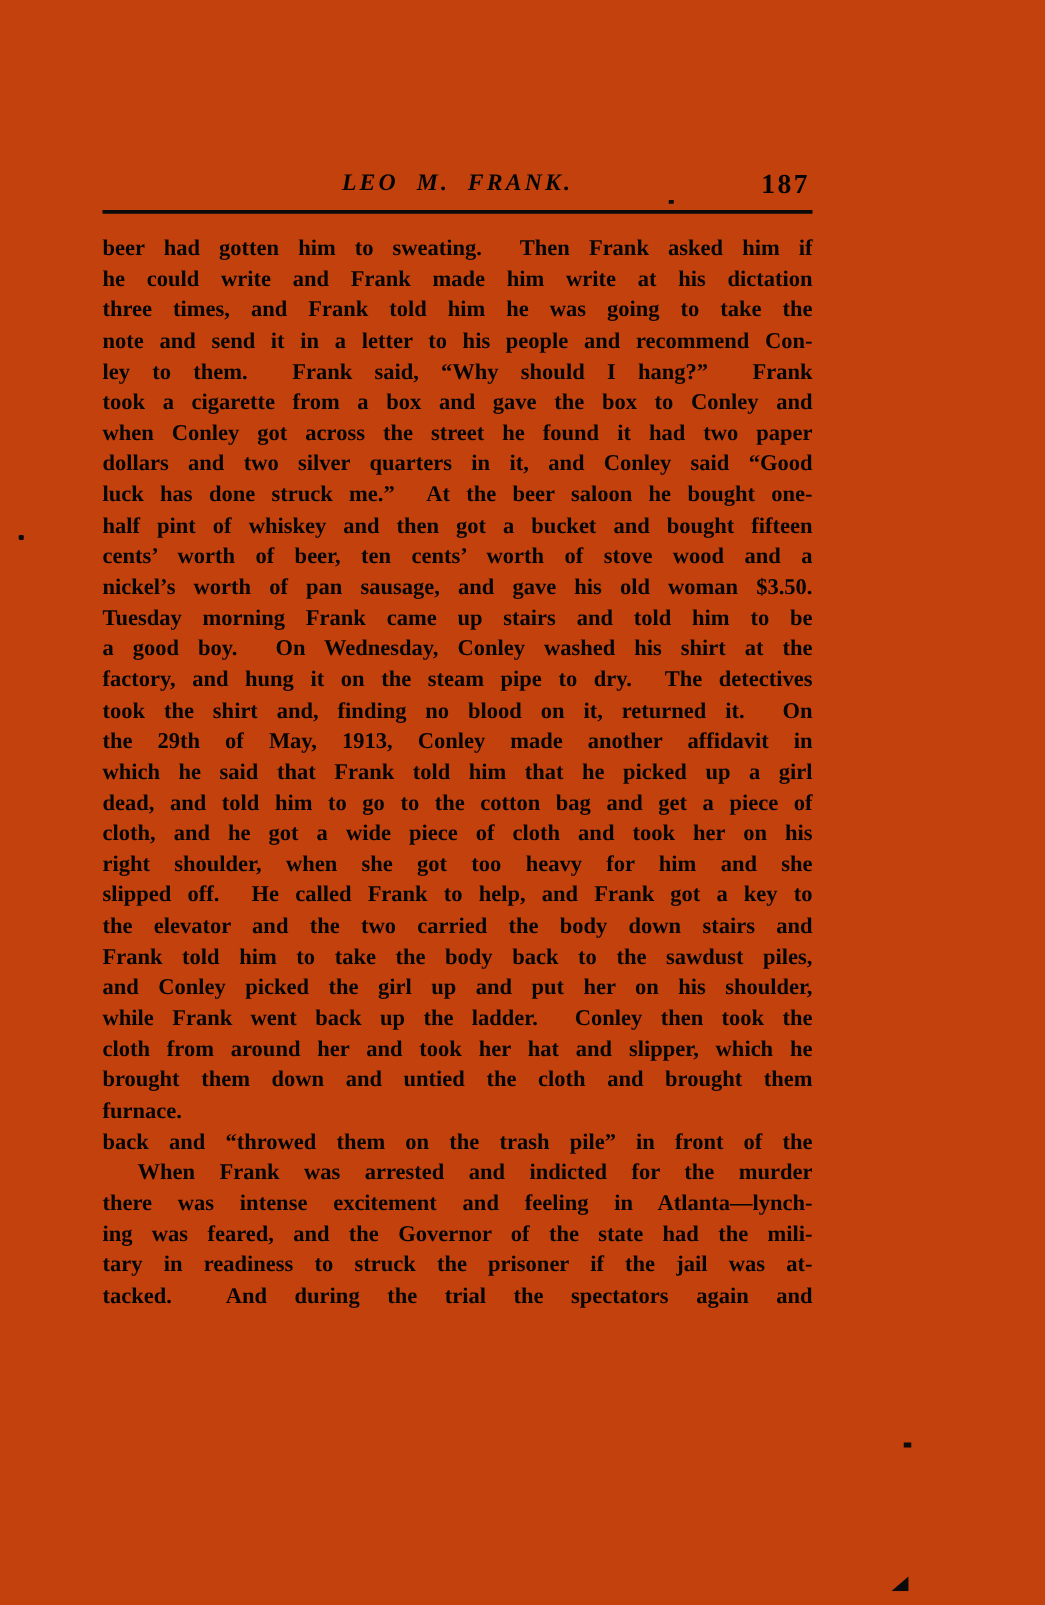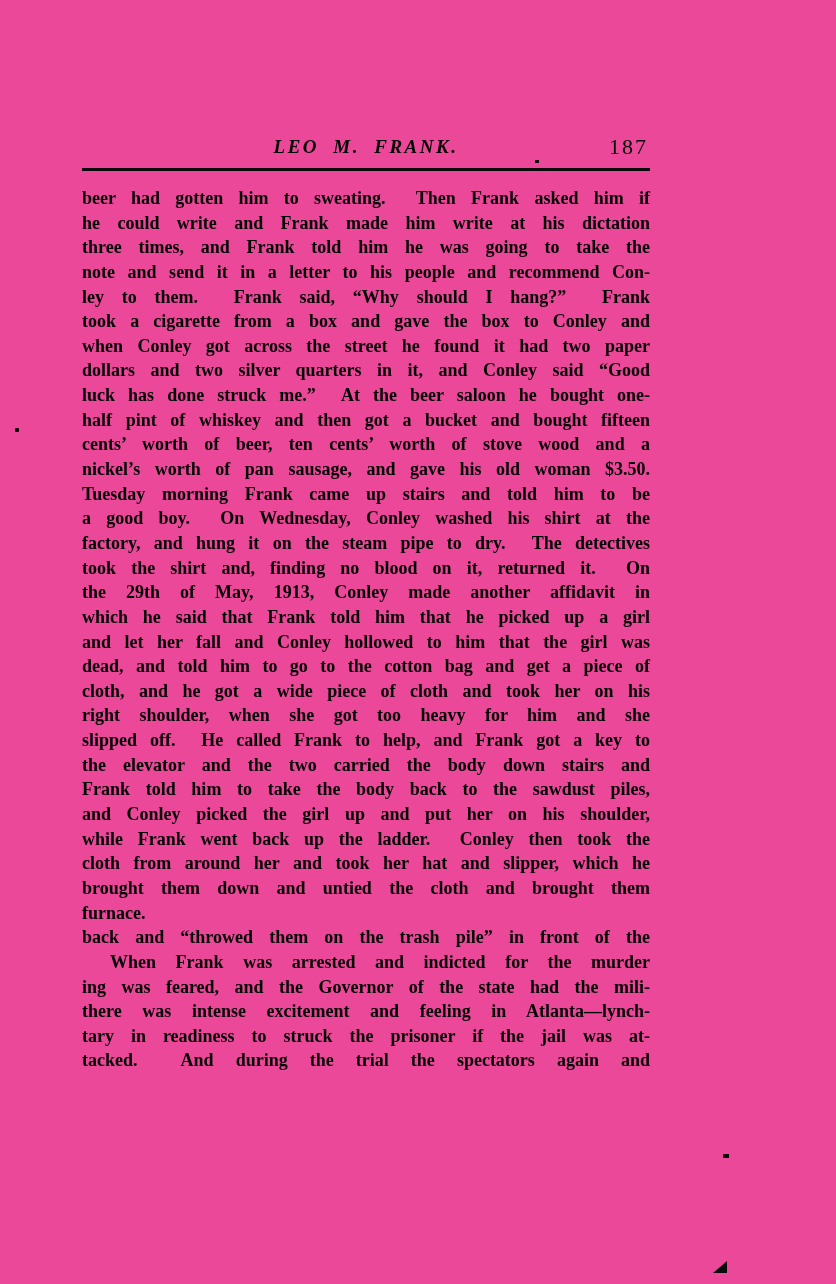--- a/index.html
+++ b/index.html
@@ -4,21 +4,21 @@
 <style>
   html, body {
     margin: 0;
     padding: 0;
     background: #ffffff;
   }
   .page {
     position: relative;
     width: 836px;
     height: 1284px;
-    background: #ec4899;
+    background: #c2410c;
     overflow: hidden;
     font-family: "Liberation Serif", serif;
     color: #050505;
   }
   
   .header {
     position: absolute;
     top: 136px;
     left: 82px;
     width: 568px;
@@ -34,21 +34,21 @@
     font-weight: 700;
     font-size: 19px;
     letter-spacing: 2.5px;
     word-spacing: 7px;
     white-space: nowrap;
   }
   .page-number {
     position: absolute;
     right: 2px;
     top: -2px;
-    font-weight: 400;
+    font-weight: 700;
     font-size: 22px;
     letter-spacing: 2px;
     margin-left: 16px;
   }
   .header-rule {
     position: absolute;
     top: 168px;
     left: 82px;
     width: 568px;
     height: 0;
@@ -115,36 +115,35 @@
       <div class="line">luck has done struck me.”  At the beer saloon he bought one-</div>
       <div class="line">half pint of whiskey and then got a bucket and bought fifteen</div>
       <div class="line">cents’ worth of beer, ten cents’ worth of stove wood and a</div>
       <div class="line">nickel’s worth of pan sausage, and gave his old woman $3.50.</div>
       <div class="line">Tuesday morning Frank came up stairs and told him to be</div>
       <div class="line">a good boy.  On Wednesday, Conley washed his shirt at the</div>
       <div class="line">factory, and hung it on the steam pipe to dry.  The detectives</div>
       <div class="line">took the shirt and, finding no blood on it, returned it.  On</div>
       <div class="line">the 29th of May, 1913, Conley made another affidavit in</div>
       <div class="line">which he said that Frank told him that he picked up a girl</div>
-      <div class="line">and let her fall and Conley hollowed to him that the girl was</div>
       <div class="line">dead, and told him to go to the cotton bag and get a piece of</div>
       <div class="line">cloth, and he got a wide piece of cloth and took her on his</div>
       <div class="line">right shoulder, when she got too heavy for him and she</div>
       <div class="line">slipped off.  He called Frank to help, and Frank got a key to</div>
       <div class="line">the elevator and the two carried the body down stairs and</div>
       <div class="line">Frank told him to take the body back to the sawdust piles,</div>
       <div class="line">and Conley picked the girl up and put her on his shoulder,</div>
       <div class="line">while Frank went back up the ladder.  Conley then took the</div>
       <div class="line">cloth from around her and took her hat and slipper, which he</div>
       <div class="line">brought them down and untied the cloth and brought them</div>
       <div class="line no-justify">furnace.</div>
       <div class="line">back and “throwed them on the trash pile” in front of the</div>
       <div class="line indent">When Frank was arrested and indicted for the murder</div>
+      <div class="line">there was intense excitement and feeling in Atlanta—lynch-</div>
       <div class="line">ing was feared, and the Governor of the state had the mili-</div>
-      <div class="line">there was intense excitement and feeling in Atlanta—lynch-</div>
       <div class="line">tary in readiness to struck the prisoner if the jail was at-</div>
       <div class="line">tacked.  And during the trial the spectators again and</div>
     </div>
 
   <span class="speck speck-header"></span>
   <span class="speck speck-margin"></span>
   <span class="speck speck-dash"></span>
   <span class="speck speck-corner"></span>
 
 </div>

